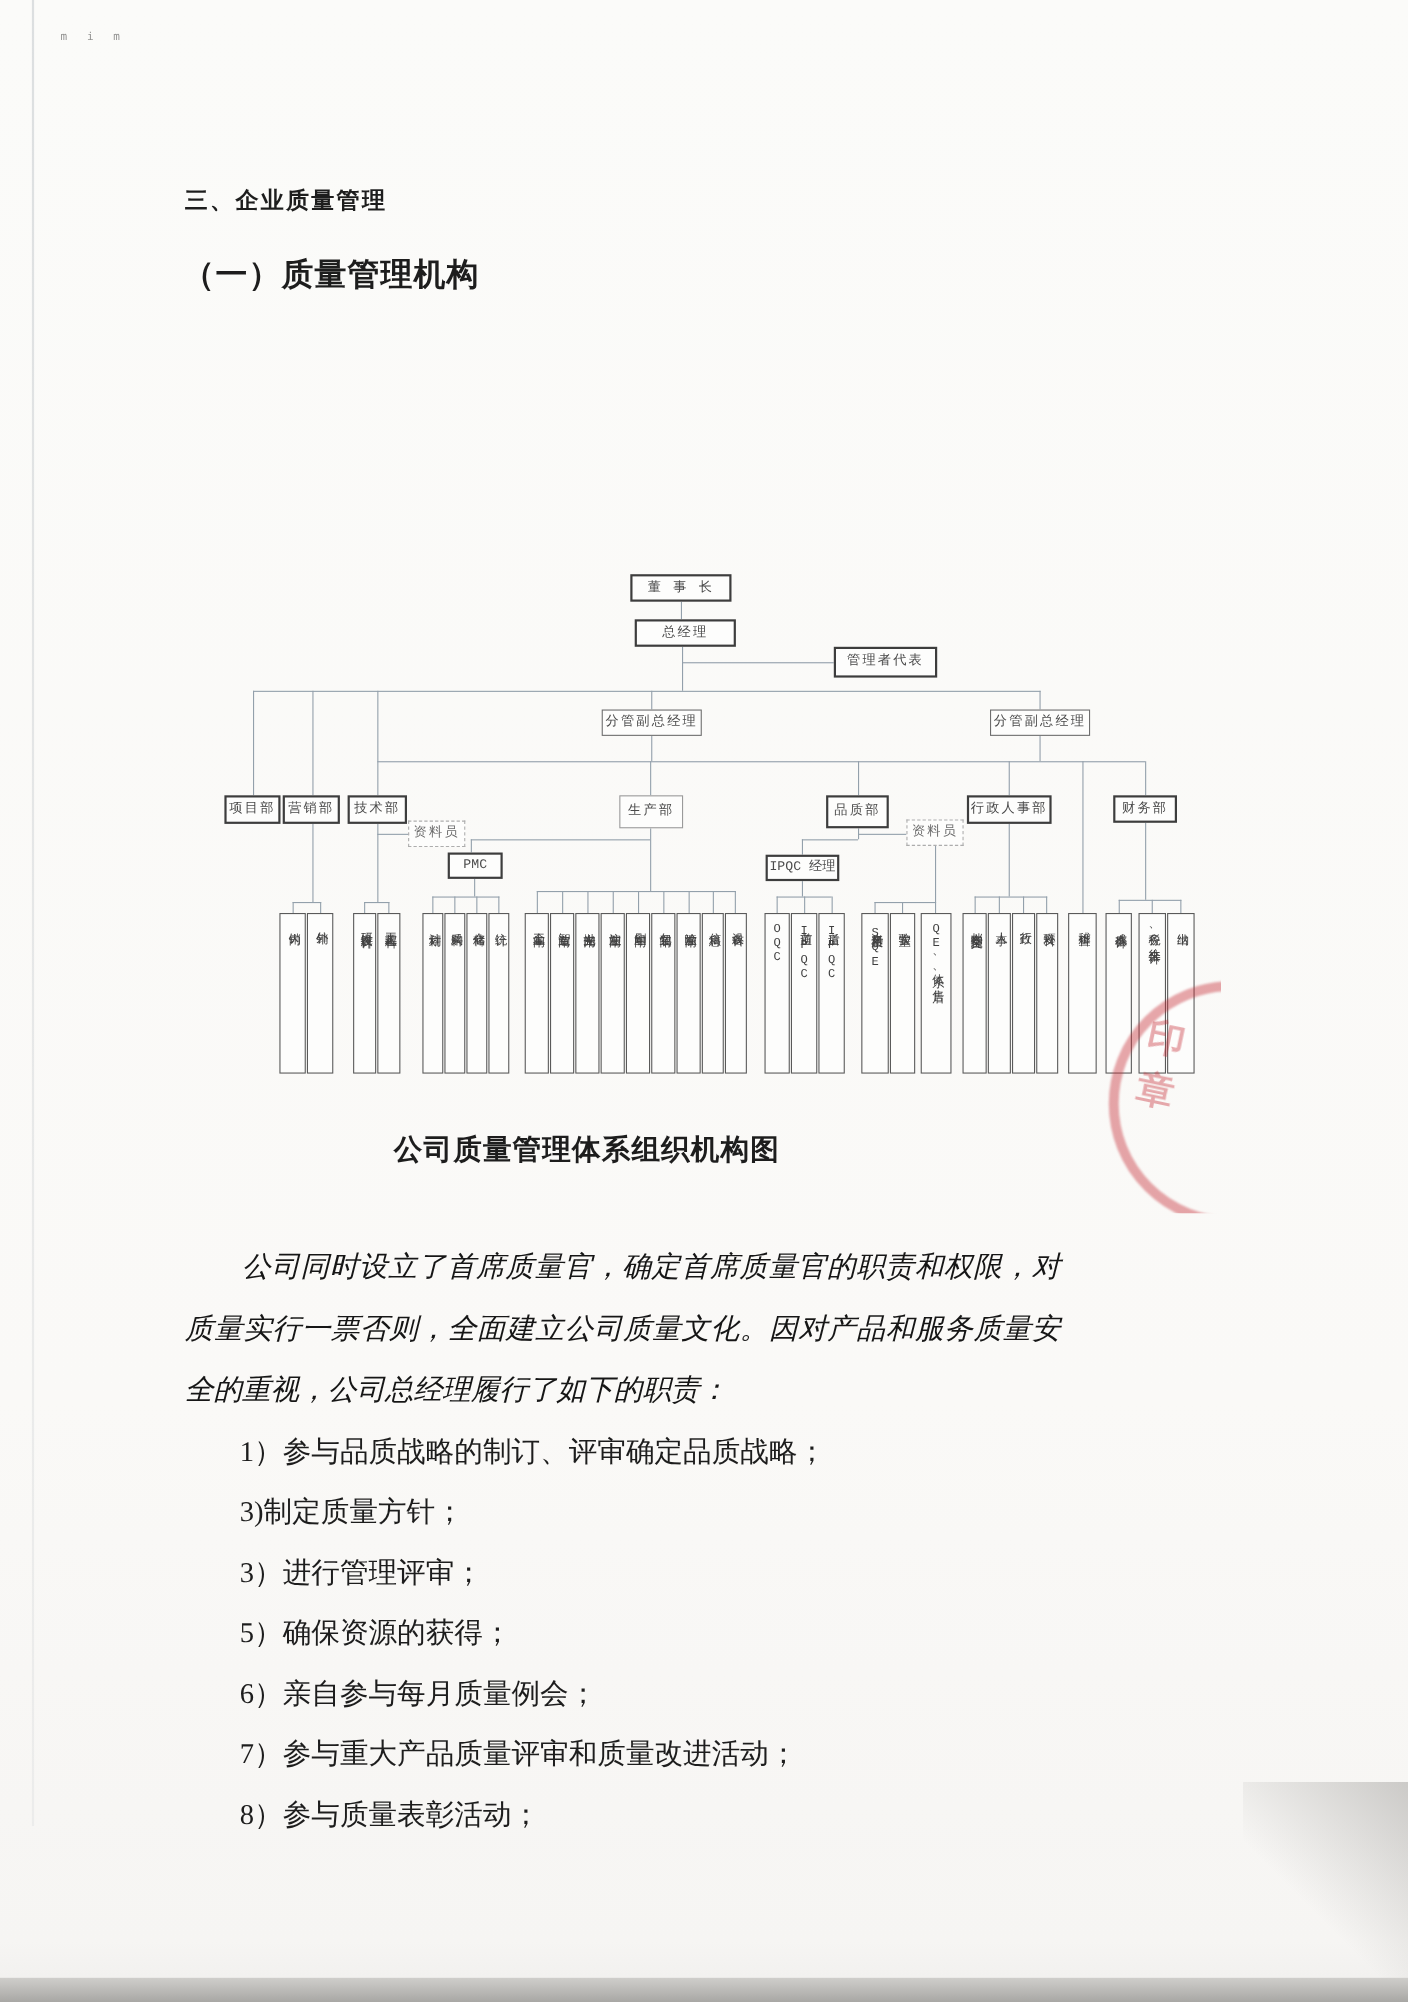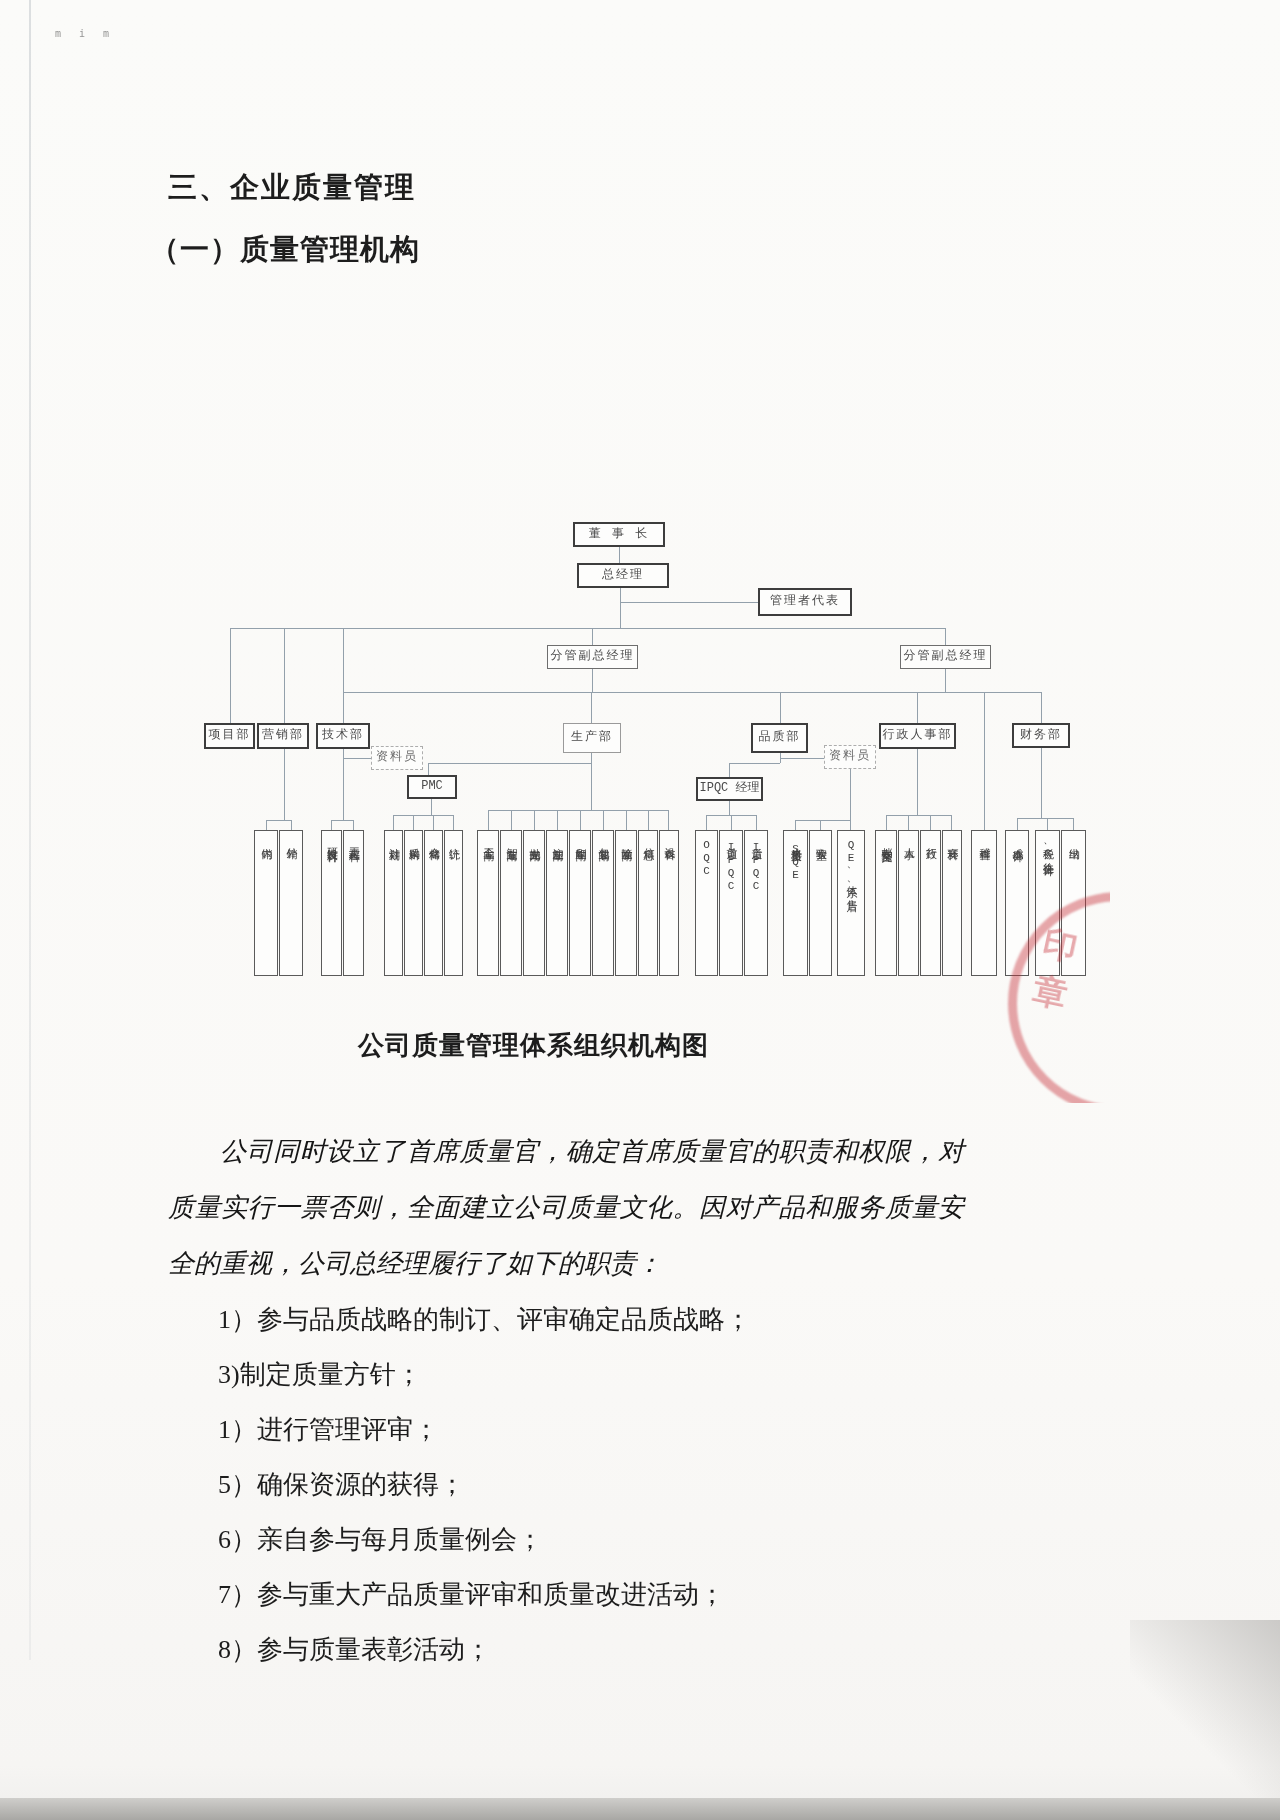--- a/index.html
+++ b/index.html
@@ -12,22 +12,22 @@
   
   .left-scan-line{position:absolute;left:29px;top:0;width:2px;height:1660px;
     background:linear-gradient(180deg,rgba(140,150,160,.28),rgba(140,150,160,.10));}
   .bottom-band{position:absolute;left:0;bottom:0;width:100%;height:22px;
     background:linear-gradient(180deg,#cfcecb, #a8a7a4);}
   .corner-shadow{position:absolute;right:0;bottom:10px;width:150px;height:190px;
     background:linear-gradient(225deg,rgba(150,148,145,.45),rgba(150,148,145,0) 60%);}
   .top-marks{position:absolute;left:55px;top:28px;width:90px;display:flex;gap:18px;
     font-size:10px;color:rgba(60,60,60,.55);font-family:"DejaVu Sans Mono",monospace;}
   
-  .h1{position:absolute;left:168px;top:168px;font-size:29px;font-weight:700;letter-spacing:2px;}
-  .h2{position:absolute;left:150px;top:230px;font-size:29px;font-weight:700;letter-spacing:1px;}
+  .h1{position:absolute;left:168px;top:168px;font-size:21px;font-weight:700;letter-spacing:2px;}
+  .h2{position:absolute;left:166px;top:230px;font-size:29px;font-weight:700;letter-spacing:1px;}
   .para{position:absolute;left:168px;width:796px;font-size:26px;line-height:50px;
     text-align:justify;text-indent:2em;color:#161616;}
   #para1{top:282px;}
   #para2{top:1124px;line-height:56px;font-style:italic;}
   .caption{position:absolute;left:358px;top:1028px;font-size:26px;font-weight:700;letter-spacing:1px;}
   .list{position:absolute;left:218px;top:1292px;width:760px;font-size:26px;}
   .list .li{height:55px;line-height:55px;white-space:nowrap;}
   
   #chart{position:absolute;left:0;top:0;width:1280px;height:1000px;
     font-family:Liberation Mono, monospace;}
@@ -188,21 +188,21 @@
     </div>
 
   <div class="caption">公司质量管理体系组织机构图</div>
 
   <div class="para" id="para2">公司同时设立了首席质量官，确定首席质量官的职责和权限，对质量实行一票否则，全面建立公司质量文化。因对产品和服务质量安全的重视，公司总经理履行了如下的职责：</div>
 
   <div class="list">
 
   <div class="li">1）参与品质战略的制订、评审确定品质战略；</div>
       <div class="li">3)制定质量方针；</div>
-      <div class="li">1）进行管理评审；</div>
+      <div class="li">3）进行管理评审；</div>
       <div class="li">5）确保资源的获得；</div>
       <div class="li">6）亲自参与每月质量例会；</div>
       <div class="li">7）参与重大产品质量评审和质量改进活动；</div>
       <div class="li">8）参与质量表彰活动；</div>
     </div>
 
   <div class="seal-clip">
     <div class="seal-ring"></div>
   </div>
   <div class="seal-glyphs">印<br>章</div>

